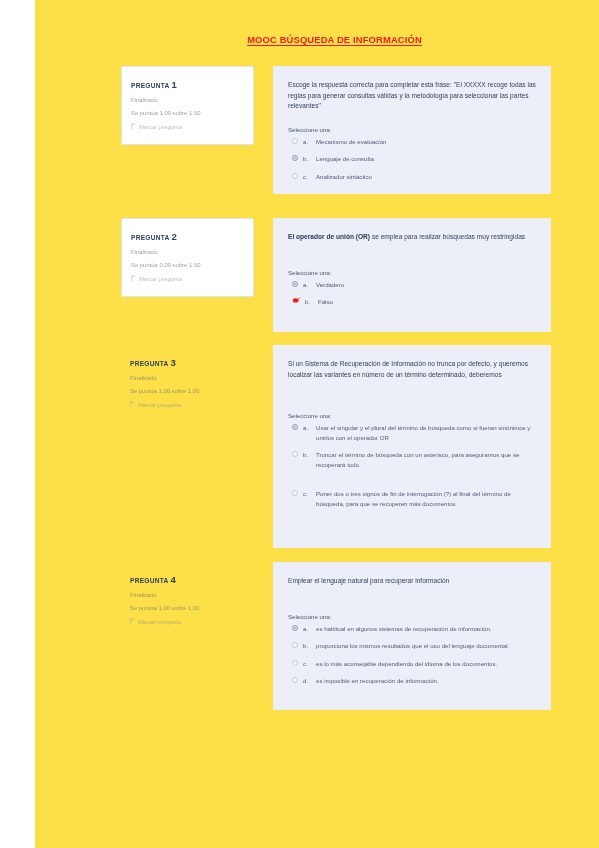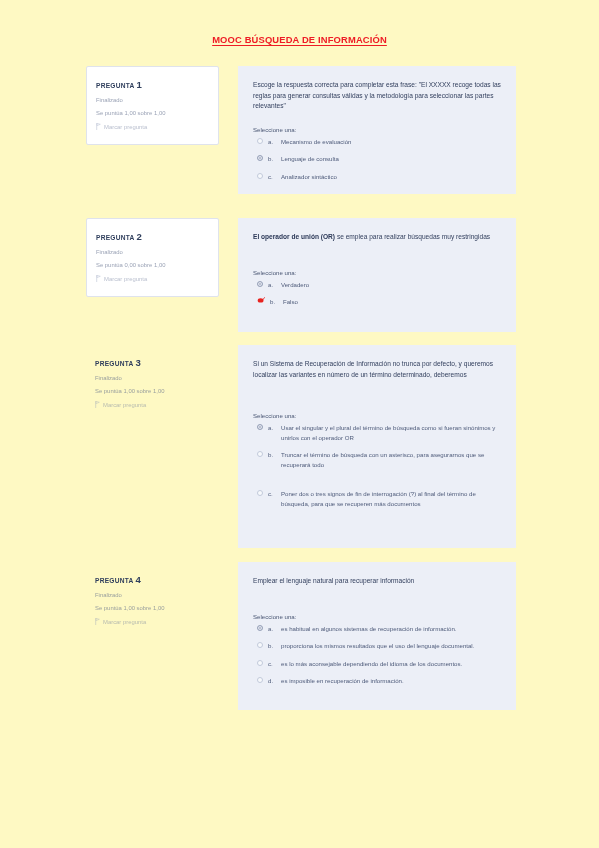--- a/index.html
+++ b/index.html
@@ -11,22 +11,23 @@
     width: 599px;
     height: 848px;
     position: relative;
     font-family: "Liberation Sans", sans-serif;
     color: #3d4a66;
     -webkit-font-smoothing: antialiased;
   }
   .page {
     position: absolute;
     inset: 0;
-    background: #fef9c3;
+    background: #fde047;
     overflow: hidden;
+    margin-left: 35px;
   }
 
   
   .doc-title {
     position: absolute;
     top: 34px;
     left: 0;
     width: 599px;
     text-align: center;
     font-size: 9.4px;

